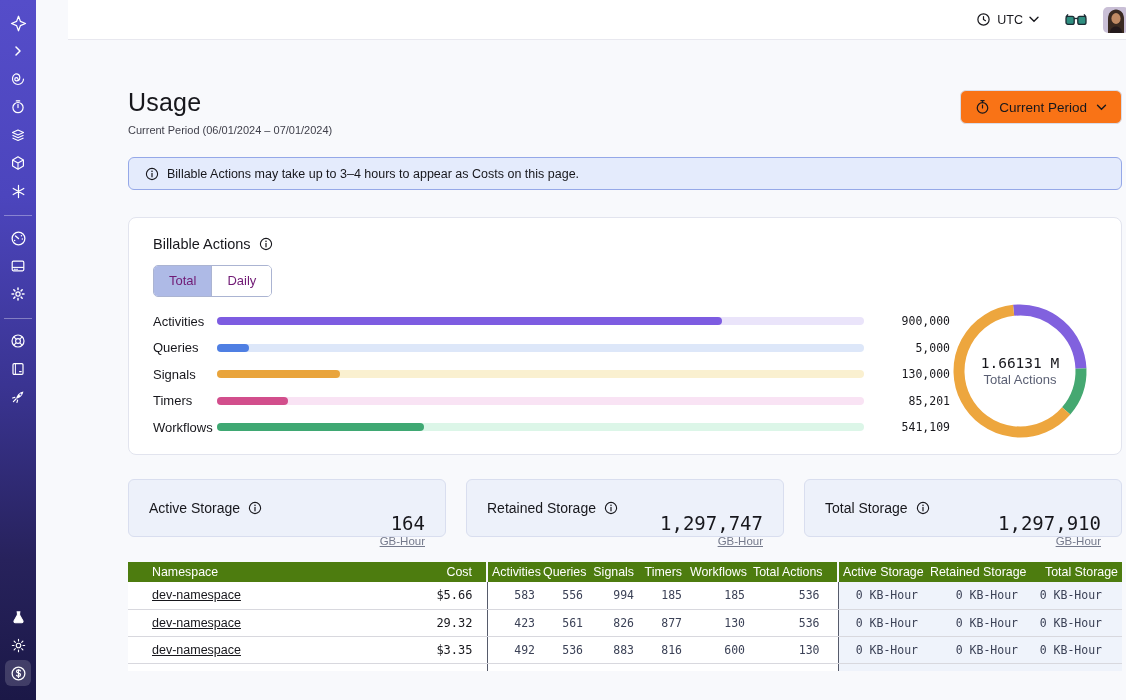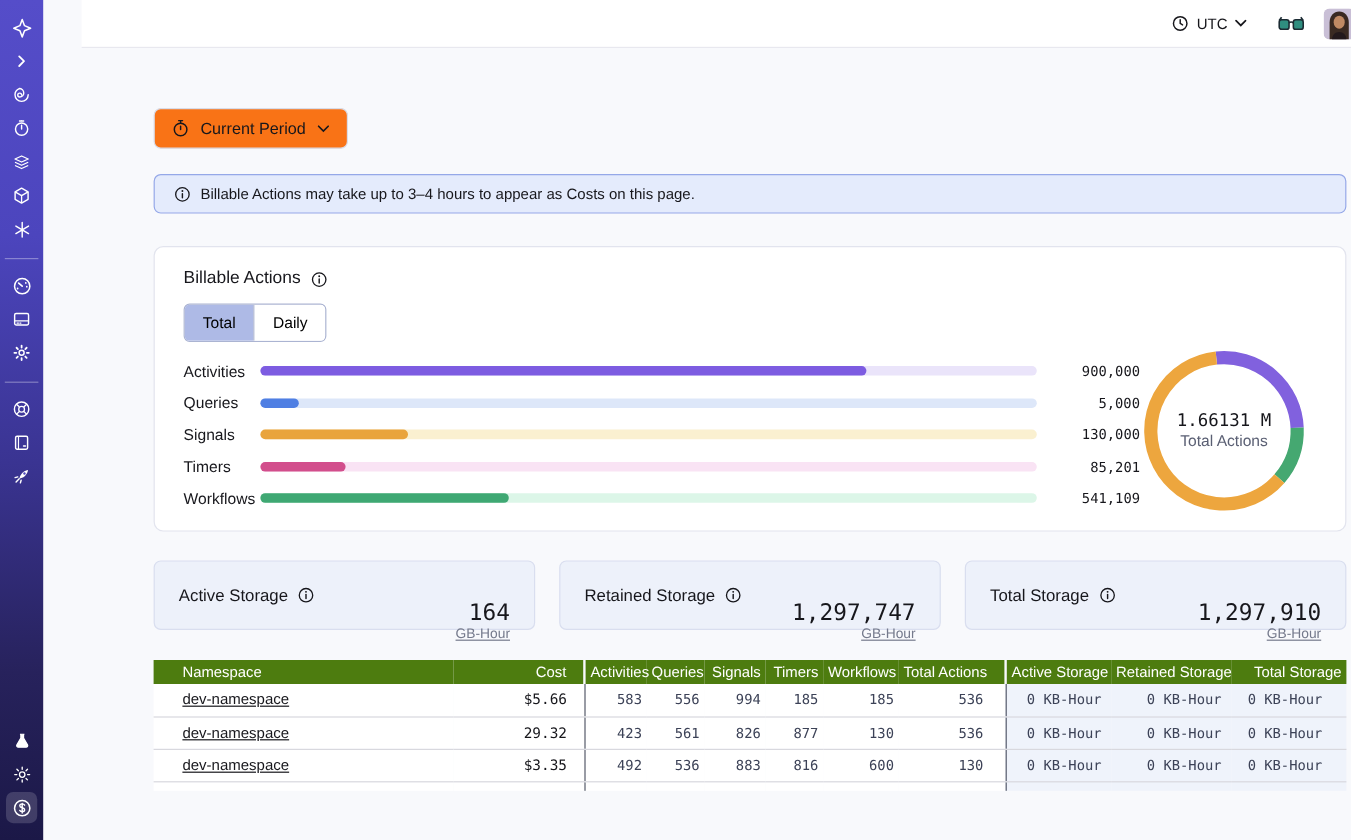--- a/index.html
+++ b/index.html
@@ -31,23 +31,23 @@
   .page-head { margin-top:48px; display:flex; justify-content:space-between; align-items:flex-start; }
   .page-title { font-size:25px; font-weight:500; color:#17171C; letter-spacing:.2px; }
   .page-sub { margin-top:7px; font-size:11px; color:#3F3F4A; }
   .period-btn { height:34px; background:#f97316; border:1px solid #D9DCE8; border-radius:6px; display:flex; align-items:center; gap:9px; padding:0 14px; font-size:13.5px; color:#17171C; cursor:pointer; margin-top:2px; }
 
   
   .banner { margin-top:21px; height:33px; background:#E4EBFC; border:1px solid #95A8E8; border-radius:6px; display:flex; align-items:center; padding-left:16px; gap:8px; font-size:12.5px; color:#17171C; }
 
   
   .card { margin-top:27px; background:#fff; border:1px solid #E2E4EE; border-radius:8px; padding:18px 24px 20px 24px; height:238px; }
-  .card-title-row { display:flex; align-items:flex-end; gap:8px; font-size:14.5px; font-weight:500; color:#17171C; }
+  .card-title-row { display:flex; align-items:center; gap:8px; font-size:14.5px; font-weight:500; color:#17171C; }
   .tabs { margin-top:13px; display:inline-flex; border:1px solid #ABB4D2; border-radius:5px; overflow:hidden; }
-  .tab { height:30px; line-height:29px; padding:0 15px; font-size:13px; color:#000000; background:#fff; cursor:pointer; }
+  .tab { height:30px; line-height:29px; padding:0 15px; font-size:13px; color:#701a75; background:#fff; cursor:pointer; }
   .tab.selected { background:#AEBAE6; }
   .tab + .tab { border-left:1px solid #ABB4D2; }
 
   .chart-area { margin-top:11px; display:flex; align-items:flex-start; }
   .bars { flex:1; }
   .bar-row { display:flex; align-items:center; height:26.5px; }
   .bar-label { width:64px; font-size:13px; color:#17171C; flex:0 0 64px; }
   .bar-track { flex:1; height:8px; border-radius:4px; position:relative; }
   .bar-fill { position:absolute; left:0; top:0; height:8px; border-radius:4px; }
   .bar-value { width:72px; flex:0 0 72px; text-align:right; font-family:"DejaVu Sans Mono",monospace; font-size:11.5px; color:#17171C; margin-left:14px; }
@@ -238,20 +238,24 @@
           </svg>
         <svg width="10" height="7" viewBox="0 0 10 7">
             <path d="M1 1.2 5 5.2 9 1.2" fill="none" stroke="#17171C" stroke-width="1.4" stroke-linecap="round"></path>
           </svg>
       </div>
     </header>
 
     <div class="content">
 
       <div class="page-head">
+        <div>
+          <div class="page-title">Usage</div>
+          <div class="page-sub">Current Period (06/01/2024 – 07/01/2024)</div>
+        </div>
         <button class="period-btn">
           <svg width="15" height="16" viewBox="0 0 16 17">
               <circle cx="8" cy="9.5" r="5.6" fill="none" stroke="#17171C" stroke-width="1.3"></circle>
               <path d="M6.3 1.6h3.4M8 1.6v2.2M8 9.5V6.6" fill="none" stroke="#17171C" stroke-width="1.3" stroke-linecap="round"></path>
             </svg>
           <span>Current Period</span>
           <svg width="11" height="7" viewBox="0 0 10 7">
               <path d="M1 1.2 5 5.2 9 1.2" fill="none" stroke="#17171C" stroke-width="1.4" stroke-linecap="round"></path>
             </svg>
         </button>

